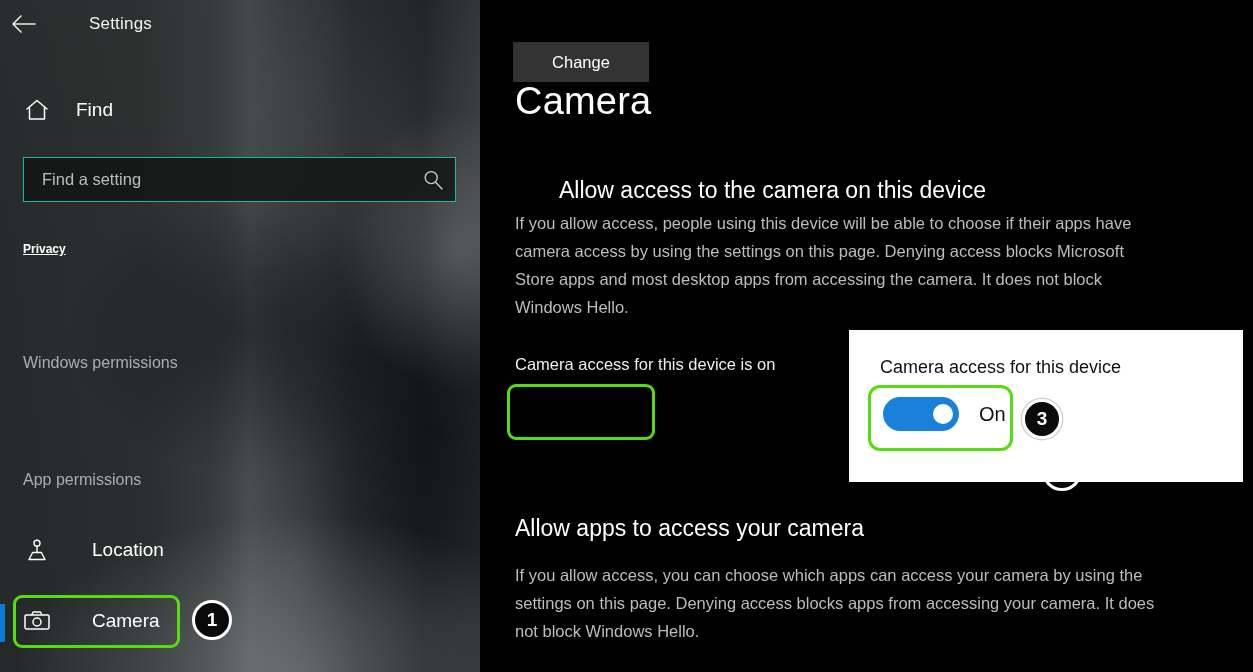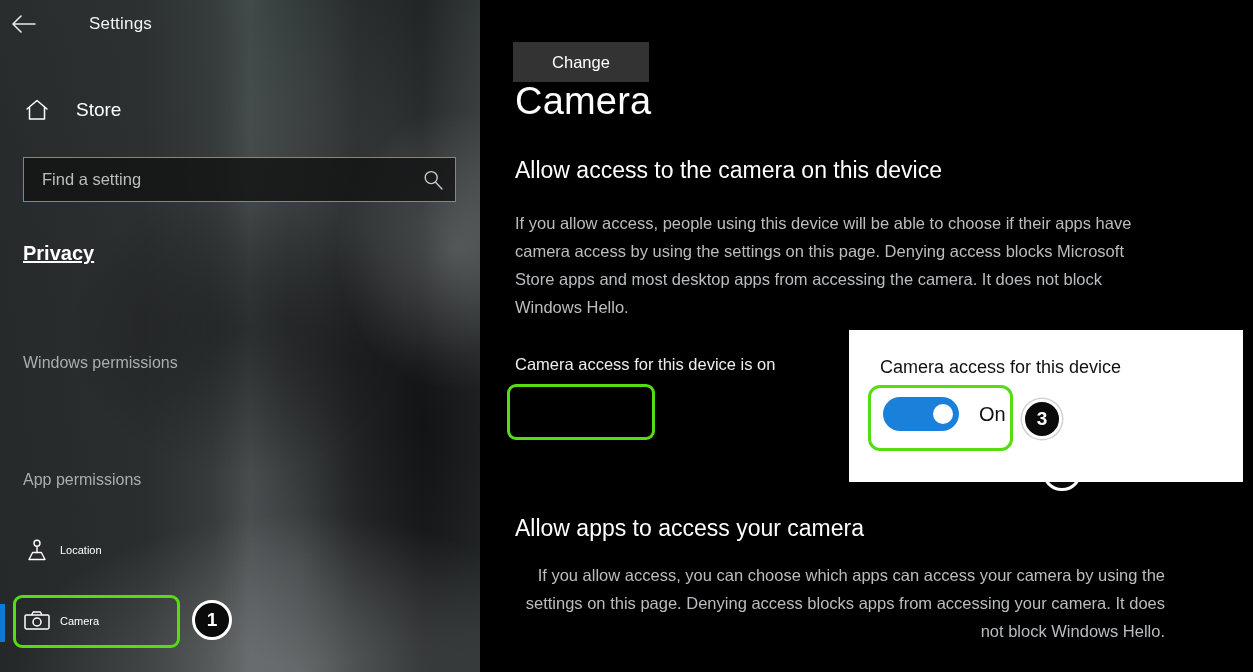--- a/index.html
+++ b/index.html
@@ -122,21 +122,21 @@
   .search-input::placeholder { color: #b9bdbf; opacity: 1; }
   .search-icon {
     width: 44px;
     display: flex; align-items: center; justify-content: center;
   }
 
   
   .sb-section-title {
     position: absolute;
     left: 23px;
-    font-size: 20px;
+    font-size: 12px;
     font-weight: bold;
     color: #ffffff;
     text-decoration: underline;
   }
   .sb-group-label {
     position: absolute;
     left: 23px;
     font-size: 16px;
     color: #a9aeb0;
   }
@@ -147,22 +147,22 @@
     left: 0;
     width: 480px; height: 44px;
     display: flex; align-items: center;
     cursor: pointer;
   }
   .nav-icon {
     width: 44px; margin-left: 15px;
     display: flex; align-items: center; justify-content: center;
   }
   .nav-label {
-    font-size: 11px; color: #ffffff;
-    margin-left: 1px;
+    font-size: 19px; color: #ffffff;
+    margin-left: 33px;
   }
   .nav-item.selected .sel-bar {
     position: absolute;
     left: 0; top: 5px;
     width: 5px; height: 38px;
     background: #0a7ad4;
   }
 
   
   .main {
@@ -303,21 +303,21 @@
         <div class="app-title">Settings</div>
       </div>
 
       <div class="home-row">
         <span class="home-icon">
           <svg width="26" height="24" viewBox="0 0 26 24" fill="none">
             <path d="M3 11 L13 2.5 L23 11" stroke="#ffffff" stroke-width="1.5" stroke-linecap="round" stroke-linejoin="round"></path>
             <path d="M5.5 9.4 V21 H20.5 V9.4" stroke="#ffffff" stroke-width="1.5" stroke-linecap="round" stroke-linejoin="round"></path>
           </svg>
         </span>
-        <span class="home-label">Store</span>
+        <span class="home-label">Find</span>
       </div>
 
       <div class="search-box">
         <input class="search-input" type="text" placeholder="Find a setting" style="">
         <span class="search-icon">
           <svg width="22" height="22" viewBox="0 0 22 22" fill="none">
             <circle cx="9.2" cy="8.6" r="6" stroke="#c8cbcd" stroke-width="1.4"></circle>
             <path d="M13.6 13.2 L20 20" stroke="#c8cbcd" stroke-width="1.4" stroke-linecap="round"></path>
           </svg>
         </span>
@@ -356,35 +356,35 @@
 
       <div class="badge on-dark" style="left:192px; top:600px; width:40px; height:40px;">1</div>
 
     </div>
   </div>
 
   <div class="main">
 
     <h1 class="page-title">Camera</h1>
 
-    <h2 class="sec-head" style="top:157px;">Allow access to the camera on this device</h2>
+    <h2 class="sec-head" style="top:177px;margin-left:44px;">Allow access to the camera on this device</h2>
 
     <p class="sec-body" style="top:209px;">If you allow access, people using this device will be able to choose if their apps have camera access by using the settings on this page. Denying access blocks Microsoft Store apps and most desktop apps from accessing the camera. It does not block Windows Hello.</p>
 
     <div class="status-line">Camera access for this device is on</div>
 
     <button class="change-btn">Change</button>
 
     <div class="hl-green" style="left:27px; top:384px; width:148px; height:56px;"></div>
 
     <div class="badge on-dark" style="left:562px; top:451px; width:40px; height:40px;">2</div>
 
     <h2 class="sec-head" style="top:515px;text-align:center;">Allow apps to access your camera</h2>
 
-    <p class="sec-body" style="top:561px;text-align:right;">If you allow access, you can choose which apps can access your camera by using the settings on this page. Denying access blocks apps from accessing your camera. It does not block Windows Hello.</p>
+    <p class="sec-body" style="top:561px;">If you allow access, you can choose which apps can access your camera by using the settings on this page. Denying access blocks apps from accessing your camera. It does not block Windows Hello.</p>
 
   </div>
 
   <div class="popup">
     <div class="popup-title">Camera access for this device</div>
     <div class="toggle-row">
       <div class="toggle">
         <span class="knob"></span>
       </div>
       <span class="toggle-label">On</span>

